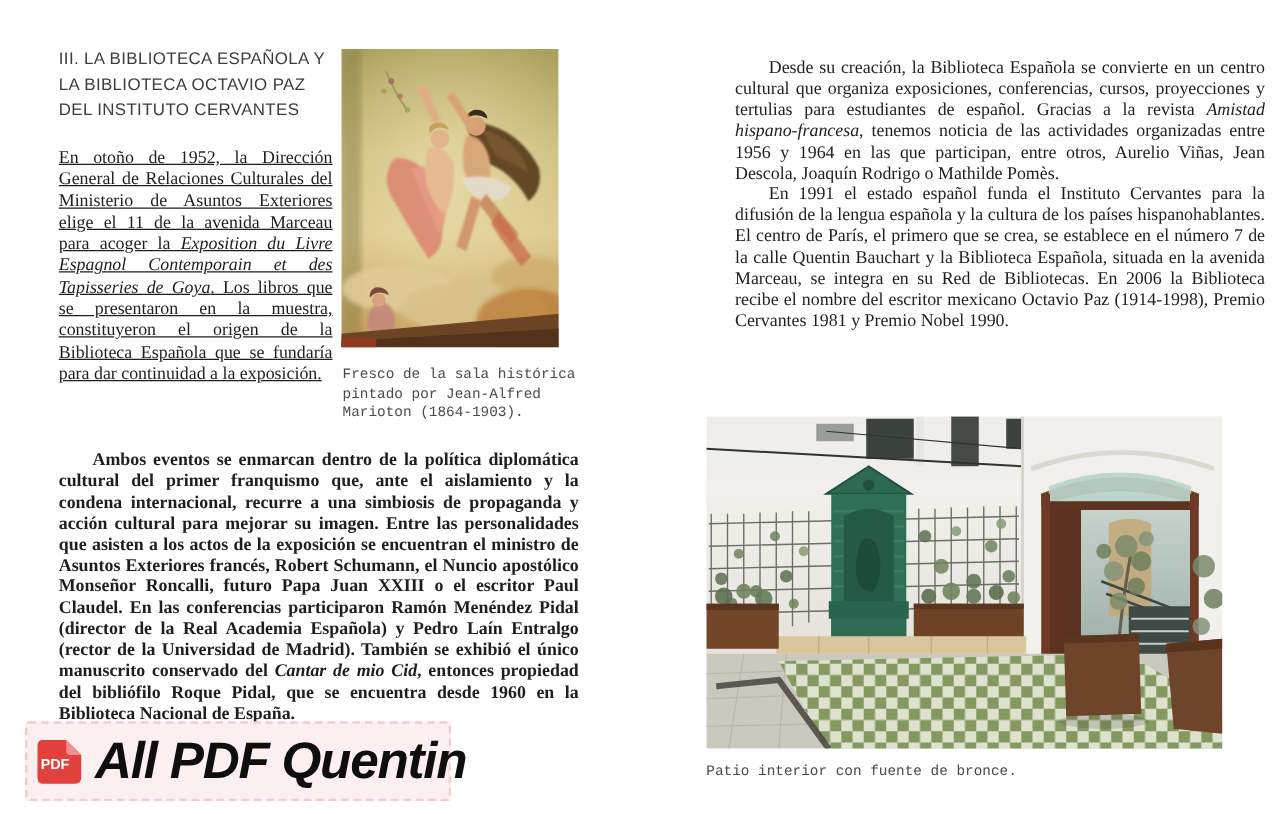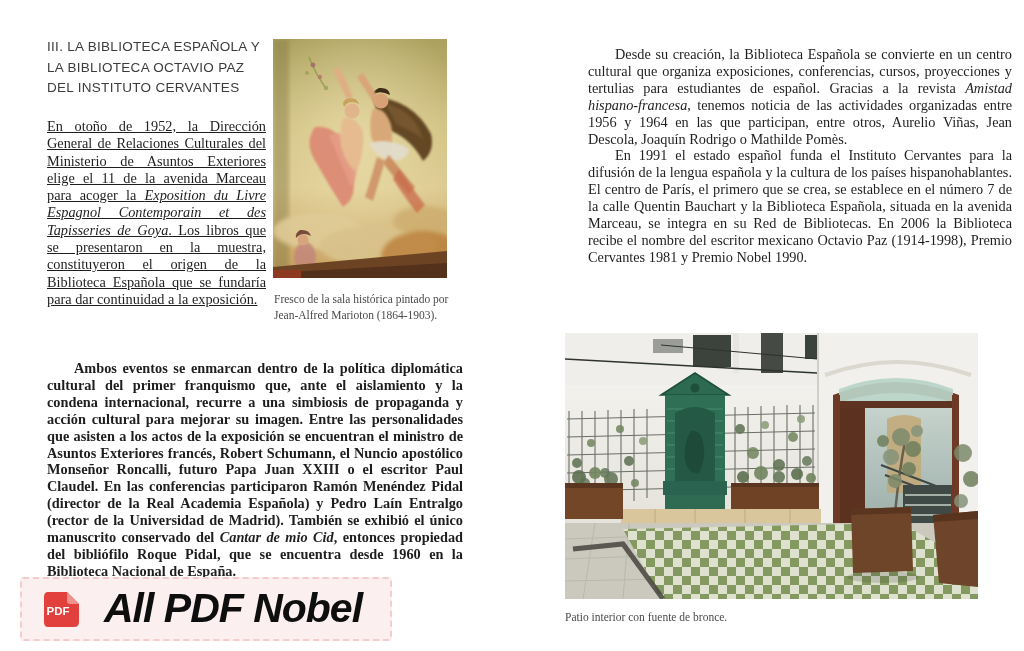--- a/index.html
+++ b/index.html
@@ -47,42 +47,42 @@
   .right-col {
     position: absolute;
     left: 588px; top: 33px;
     width: 424px;
     line-height: 16.9px;
     margin-top: 13px;
   }
   .right-col p { text-indent: 27px; text-align: justify; }
   .caption {
     position: absolute;
-    font-family: Liberation Serif, serif;
+    font-family: Liberation Mono, monospace;
     font-size: 11.5px;
     line-height: 15.5px;
     color: #4a4a4a;
   }
   .caption-fresco { left: 274px; top: 292px; width: 190px; }
   .caption-patio { left: 565px; top: 610px; width: 320px; }
   .img-frame { position: absolute; overflow: hidden; }
   .fresco { left: 273px; top: 39px; width: 174px; height: 239px; }
   .patio { left: 565px; top: 333px; width: 413px; height: 266px; }
   .img-frame svg { display: block; }
   .watermark {
     position: absolute;
     left: 20px; top: 577px;
-    width: 372px; height: 64px;
+    width: 341px; height: 64px;
     background: rgba(251, 236, 236, 0.85);
     border: 2px dashed #f3cdcd;
     border-radius: 3px;
     display: flex;
     align-items: center;
-    gap: 24px;
-    padding-left: 21px;
+    gap: 10px;
+    padding-left: 7px;
     z-index: 5;
   }
   .wm-icon { position: relative; width: 37px; height: 37px; flex: 0 0 auto; }
   .wm-label {
     font-family: "Liberation Sans", sans-serif;
     font-size: 41px;
     font-weight: 700;
     font-style: italic;
     letter-spacing: -1px;
     color: #0e0e0e;
@@ -345,16 +345,16 @@
   <div class="caption caption-patio">Patio interior con fuente de bronce.</div>
 
   <div class="watermark">
     <div class="wm-icon">
       <svg width="37" height="37" viewBox="0 0 37 37" xmlns="http://www.w3.org/2000/svg">
         <path d="M5 1 H24 L36 13 V31 Q36 36 31 36 H5 Q1 36 1 31 V6 Q1 1 5 1 Z" fill="#e2403c"></path>
         <path d="M24 1 L36 13 H27 Q24 13 24 10 Z" fill="#f0918e"></path>
         <text x="15" y="24" font-family="Liberation Sans, sans-serif" font-size="11.5" font-weight="bold" fill="#ffffff" text-anchor="middle">PDF</text>
       </svg>
     </div>
-    <div class="wm-label">All PDF Nobel</div>
+    <div class="wm-label">All PDF Quentin</div>
   </div>
 
 </div>
 
 </body></html>

